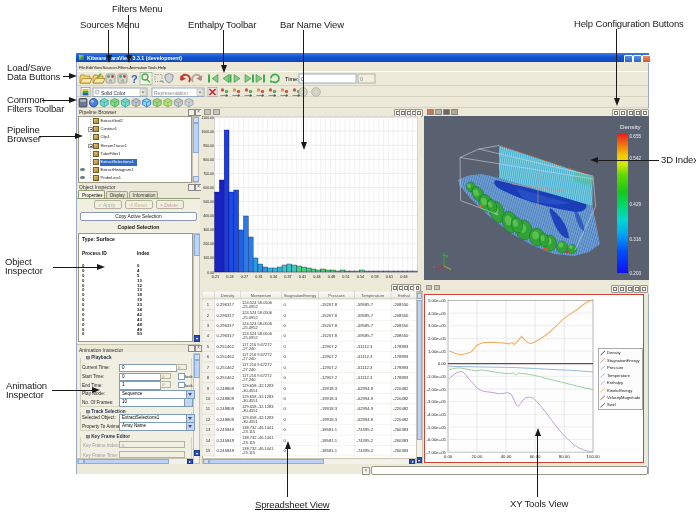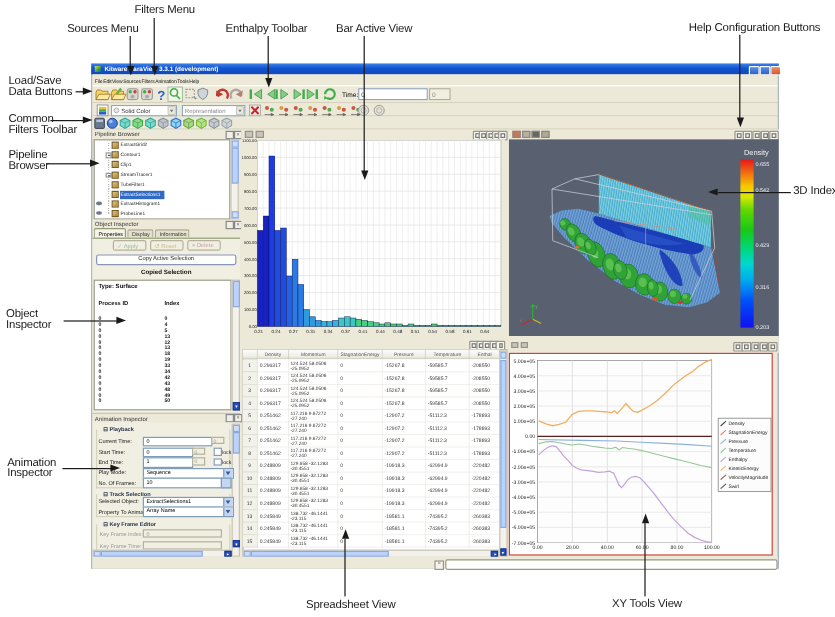--- a/index.html
+++ b/index.html
@@ -862,30 +862,30 @@
         <line x1="176.5" y1="113.2" x2="181" y2="109.2" stroke="#505050" stroke-width="0.9"></line>
         <text x="183" y="112.4" font-family="Liberation Sans" font-size="4.1" fill="#222">Swirl</text>
       </svg>
 </div>
 
 <div class="ab beige" style="left:77px;top:464px;width:571px;height:10px;"></div>
 <div class="ab" style="left:362px;top:467px;width:6px;height:6px;background:#f4f3ee;border:1px solid #9a9782;font-size:5px;line-height:5px;color:#777;text-align:center;">×</div>
 <div class="ab" style="left:371px;top:466px;width:275px;height:7px;background:#fff;border:1px solid #9a9782;border-radius:2px;"></div>
 
 <div class="lbl" style="left:112px;top:4px;">Filters Menu</div>
-<div class="lbl" style="left:56px;top:20px;">Sources Menu</div>
+<div class="lbl" style="left:80px;top:20px;">Sources Menu</div>
 <div class="lbl" style="left:188px;top:20px;">Enthalpy Toolbar</div>
-<div class="lbl" style="left:280px;top:20px;">Bar Active View</div>
+<div class="lbl" style="left:280px;top:20px;">Bar Name View</div>
 <div class="lbl" style="left:574px;top:19px;">Help Configuration Buttons</div>
 <div class="lbl" style="left:7px;top:63px;">Load/Save<br>Data Buttons</div>
 <div class="lbl" style="left:7px;top:95px;">Common<br>Filters Toolbar</div>
 <div class="lbl" style="left:7px;top:125px;">Pipeline<br>Browser</div>
 <div class="lbl" style="left:5px;top:257px;">Object<br>Inspector</div>
 <div class="lbl" style="left:6px;top:381px;">Animation<br>Inspector</div>
-<div class="lbl" style="left:255px;top:500px;">Spreadsheet View</div>
+<div class="lbl" style="left:255px;top:500px;text-decoration:underline;">Spreadsheet View</div>
 <div class="lbl" style="left:510px;top:499px;">XY Tools View</div>
 <div class="lbl" style="left:661px;top:155px;">3D Index</div>
 
 <div class="vline" style="left:108px;top:30px;height:26px;"></div>
     <div class="ahd ahdown" style="left:105.5px;top:55px;"></div>
 <div class="vline" style="left:128px;top:15px;height:41px;"></div>
     <div class="ahd ahdown" style="left:125.5px;top:55px;"></div>
 <div class="vline" style="left:223px;top:30px;height:36px;"></div>
     <div class="ahd ahdown" style="left:220.5px;top:65px;"></div>
 <div class="vline" style="left:303px;top:30px;height:113px;"></div>

